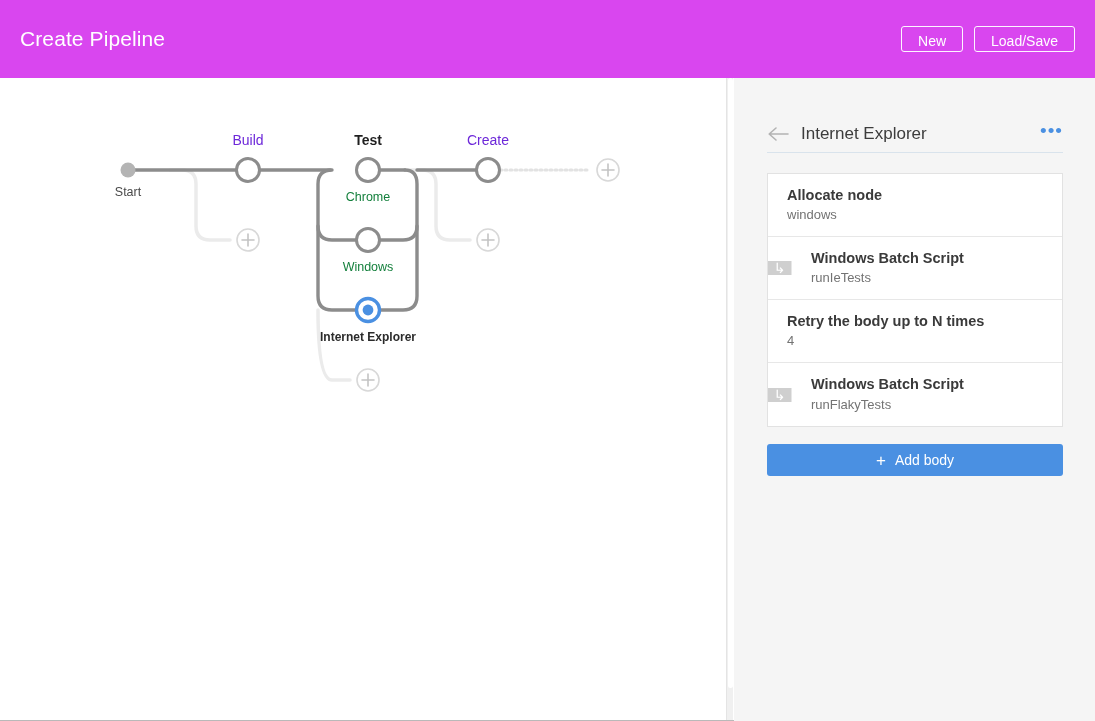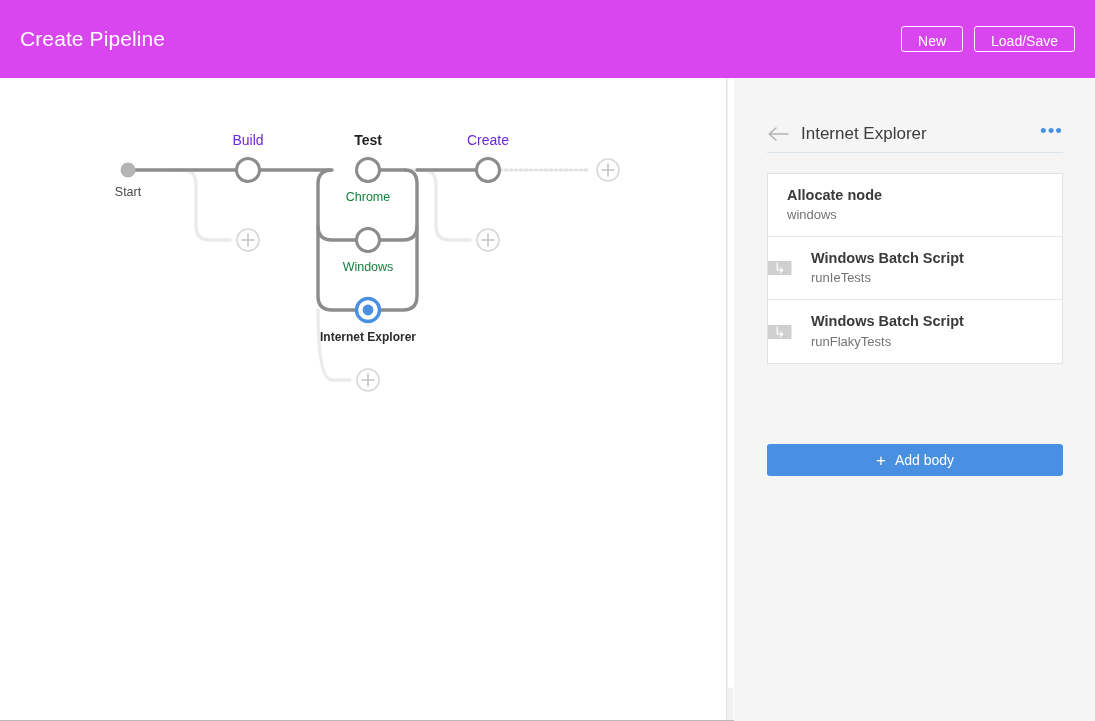--- a/index.html
+++ b/index.html
@@ -291,20 +291,27 @@
     </div>
 
     <div class="step-row">
       <div class="step-gutter">↳</div>
       <div class="step-body">
         <div class="step-title">Windows Batch Script</div>
         <div class="step-sub">runIeTests</div>
       </div>
     </div>
 
+    <div class="step-row">
+      <div class="step-gutter empty"></div>
+      <div class="step-body">
+        <div class="step-title">Retry the body up to N times</div>
+        <div class="step-sub">4</div>
+      </div>
+    </div>
 
     <div class="step-row">
       <div class="step-gutter">↳</div>
       <div class="step-body">
         <div class="step-title">Windows Batch Script</div>
         <div class="step-sub">runFlakyTests</div>
       </div>
     </div>
 
   </div>

